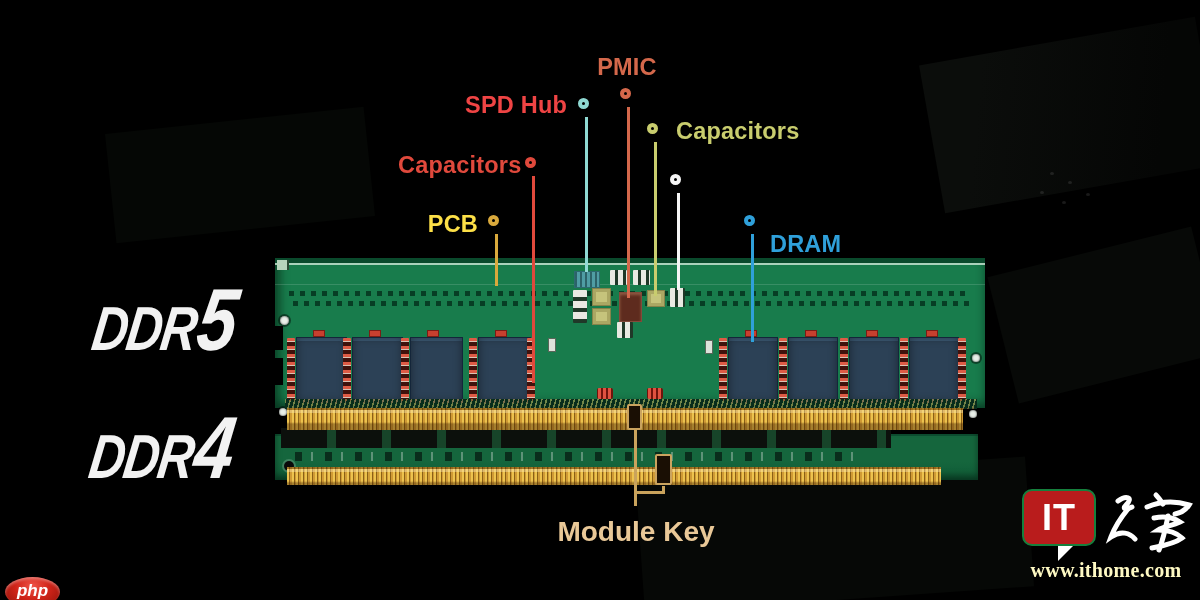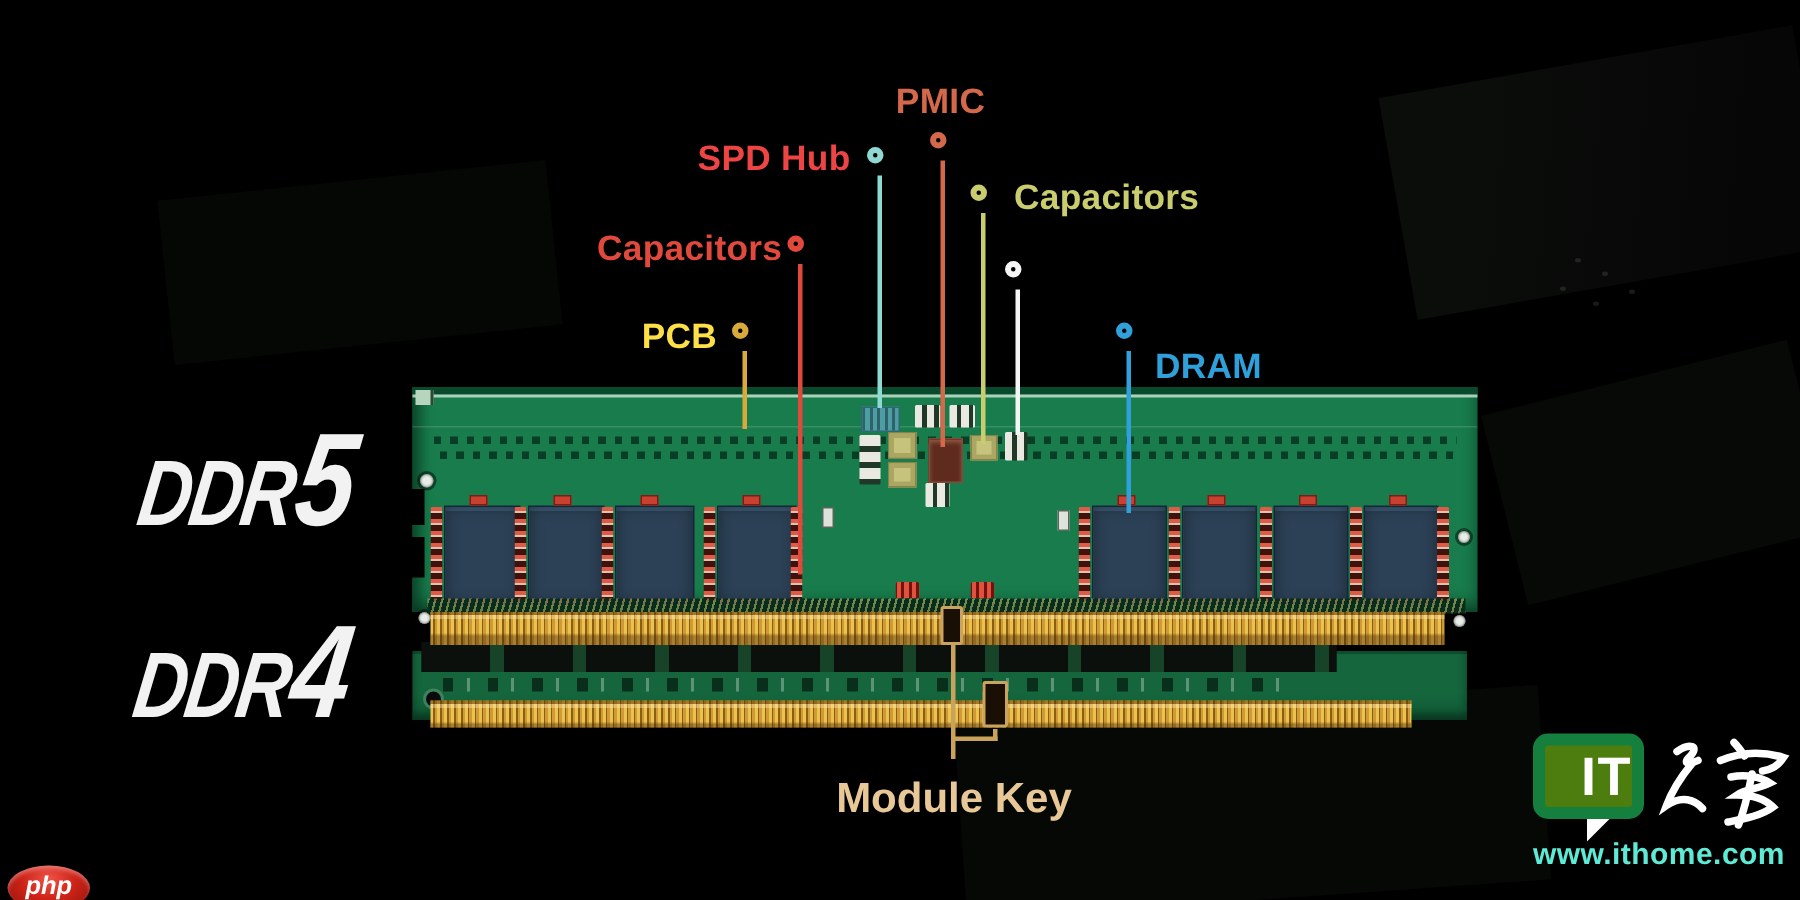--- a/index.html
+++ b/index.html
@@ -121,26 +121,26 @@
 
   
   .mk-line{position:absolute;z-index:5;}
   #mk-v1{left:634px;top:430px;width:3px;height:76px;}
   #mk-v2{left:662px;top:486px;width:3px;height:8px;}
   #mk-h{left:634px;top:491px;width:31px;height:3px;}
   #mk-label{left:536px;top:516px;width:200px;text-align:center;font-size:28px;font-weight:700;z-index:5;position:absolute;}
 
   
   .logo{left:1012px;top:485px;width:188px;height:108px;z-index:6;}
-  .bubble{position:absolute;left:10px;top:4px;width:74px;height:57px;border:8px solid #15803d;border-radius:10px;
-    background:#4d7c0f;display:flex;align-items:center;justify-content:flex-end;}
+  .bubble{position:absolute;left:10px;top:4px;width:74px;height:57px;border:2px solid #15803d;border-radius:10px;
+    background:#b91c1c;display:flex;align-items:center;justify-content:center;}
   .bubble-text{color:#fff;font-size:36px;font-weight:700;letter-spacing:1px;line-height:1;}
   .tail{position:absolute;left:46px;top:61px;width:0;height:0;border-top:15px solid #fff;border-right:15px solid transparent;}
   .cjk{position:absolute;left:92px;top:6px;}
-  .url{position:absolute;left:0;top:74px;width:188px;text-align:center;color:#5eead4;font-size:20px;font-weight:700;letter-spacing:.3px;}
+  .url{position:absolute;left:0;top:74px;width:188px;text-align:center;color:#fef9c3;font-size:20px;font-weight:700;letter-spacing:.3px;font-family:Liberation Serif, serif;}
 
   
   .php-badge{left:5px;top:577px;width:55px;height:30px;border-radius:50%;z-index:6;
     background:radial-gradient(ellipse at 50% 30%,#ef5347 0%,var(--watermark-red,#cf2318) 45%,#8c120a 100%);
     display:flex;align-items:center;justify-content:center;
     box-shadow:inset 0 2px 3px rgba(255,255,255,.35);}
   .php-badge span{color:#fff;font-size:17px;font-weight:700;font-style:italic;line-height:1;padding-bottom:4px;}
 </style>
 </head>
 <body>

